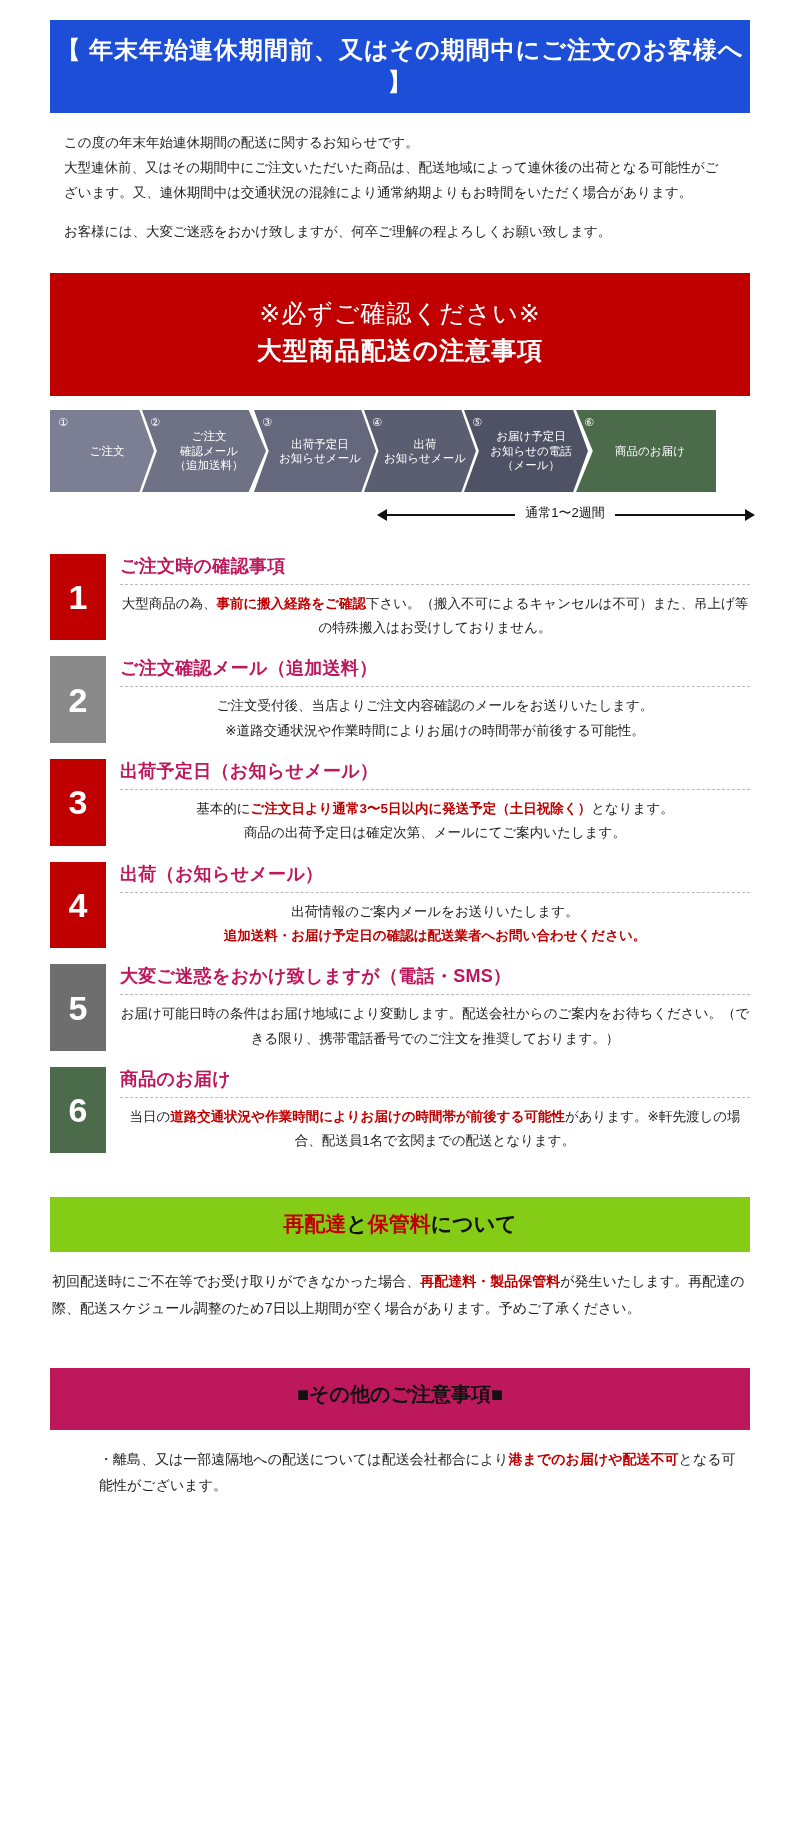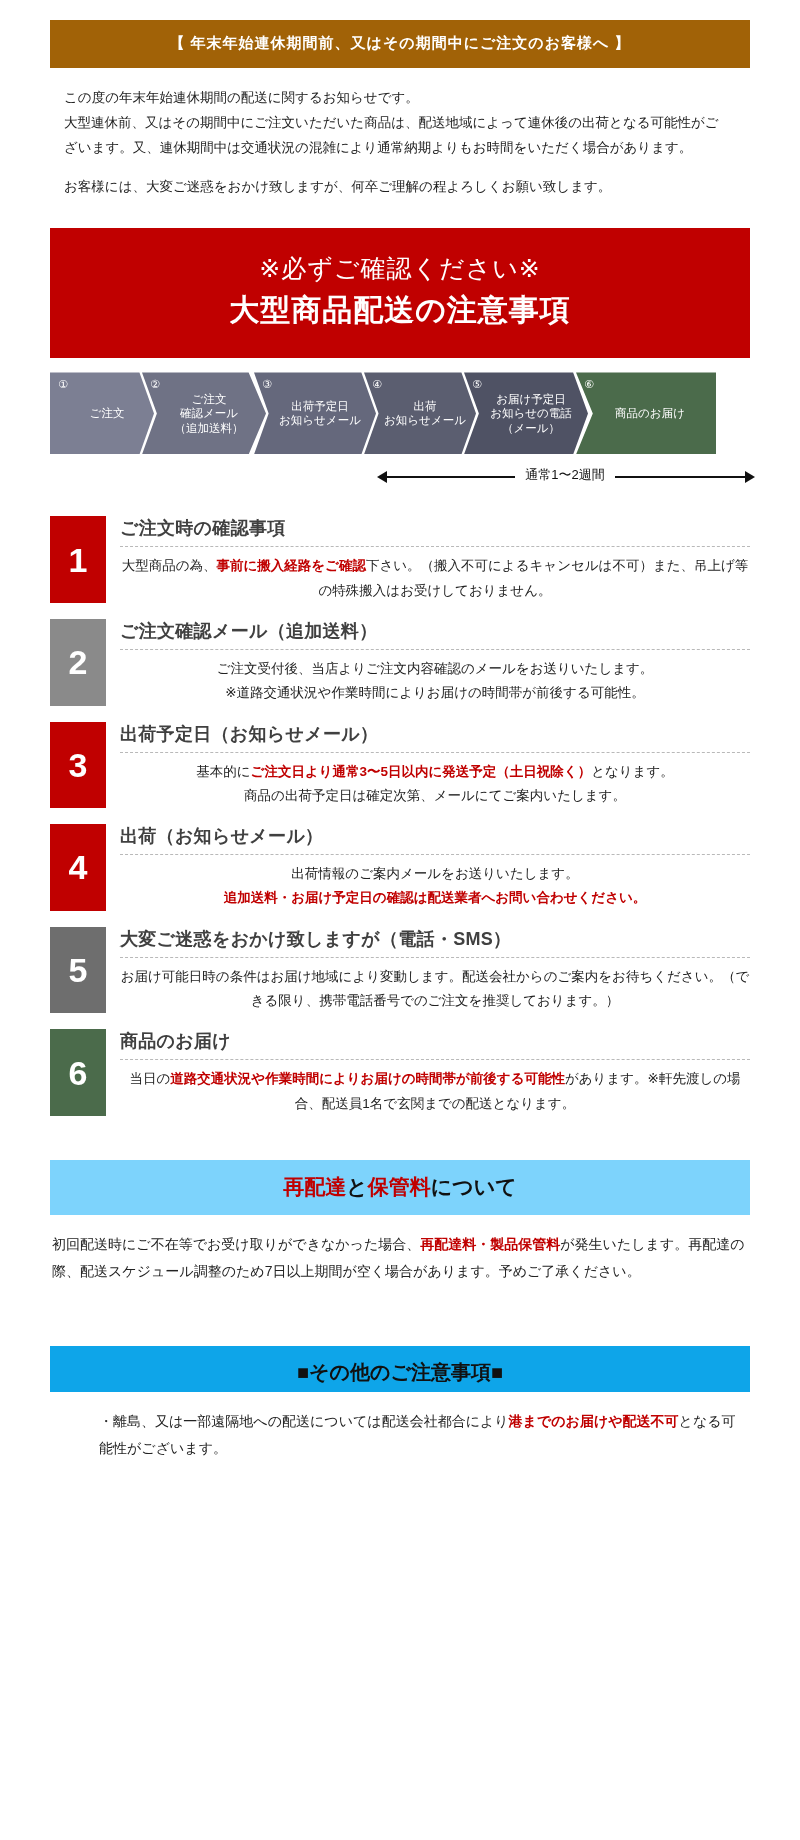--- a/index.html
+++ b/index.html
@@ -14,25 +14,25 @@
     -webkit-font-smoothing: antialiased;
   }
   .page {
     width: 700px;
     margin: 0 auto;
     position: relative;
   }
 
   
   .notice-bar {
-    background: #a16207;
+    background: #1d4ed8;
     color: #ffffff;
     text-align: center;
     font-weight: bold;
-    font-size: 15px;
+    font-size: 24px;
     letter-spacing: 1px;
     padding: 14px 0 15px;
     margin-top: 20px;
   }
   .notice-body {
     padding: 18px 14px 6px 14px;
     font-size: 13.5px;
     line-height: 1.85;
     color: #222;
   }
@@ -49,21 +49,21 @@
     padding: 22px 0 26px;
     margin-top: 22px;
   }
   .main-head .l1 {
     font-size: 25px;
     font-weight: normal;
     letter-spacing: 1px;
     line-height: 1.5;
   }
   .main-head .l2 {
-    font-size: 30px;
+    font-size: 25px;
     font-weight: bold;
     letter-spacing: 1px;
     line-height: 1.5;
   }
 
   
   .flow {
     display: flex;
     margin-top: 14px;
     height: 82px;
@@ -167,60 +167,60 @@
   .step.c5 .bignum { background: #6e6e6e; }
   .step.c6 .bignum { background: #4b6b4b; }
 
   .step .body {
     flex: 1;
     padding-left: 14px;
   }
   .step .title {
     font-size: 18px;
     font-weight: bold;
-    color: #404040;
+    color: #be185d;
     padding-bottom: 6px;
     border-bottom: 1px dashed #b9b9b9;
     letter-spacing: 0.3px;
   }
   .step .text {
     font-size: 13.5px;
     line-height: 1.8;
     color: #222;
     padding-top: 7px;
     text-align: center;
   }
   .hl { color: #c00000; font-weight: bold; }
 
   
   .yellow-head {
-    background: #7dd3fc;
+    background: #84cc16;
     text-align: center;
     padding: 13px 0 14px;
     font-size: 21px;
     font-weight: bold;
     color: #111;
     margin-top: 44px;
   }
   .yellow-head .hl { color: #c00000; }
   .yellow-body {
     padding: 16px 2px 0 2px;
     font-size: 14px;
     line-height: 1.9;
     color: #222;
   }
 
   .yellow-head2 {
-    background: #0ea5e9;
-    text-align: center;
-    padding: 13px 0 6px;
+    background: #be185d;
+    text-align: center;
+    padding: 13px 0 22px;
     font-size: 20px;
     font-weight: bold;
     color: #111;
-    margin-top: 62px;
+    margin-top: 46px;
   }
   .bottom-body {
     padding: 16px 2px 40px 2px;
     font-size: 14px;
     line-height: 1.9;
     color: #222;
     margin-left: 47px;
   }
 </style>
 </head>

